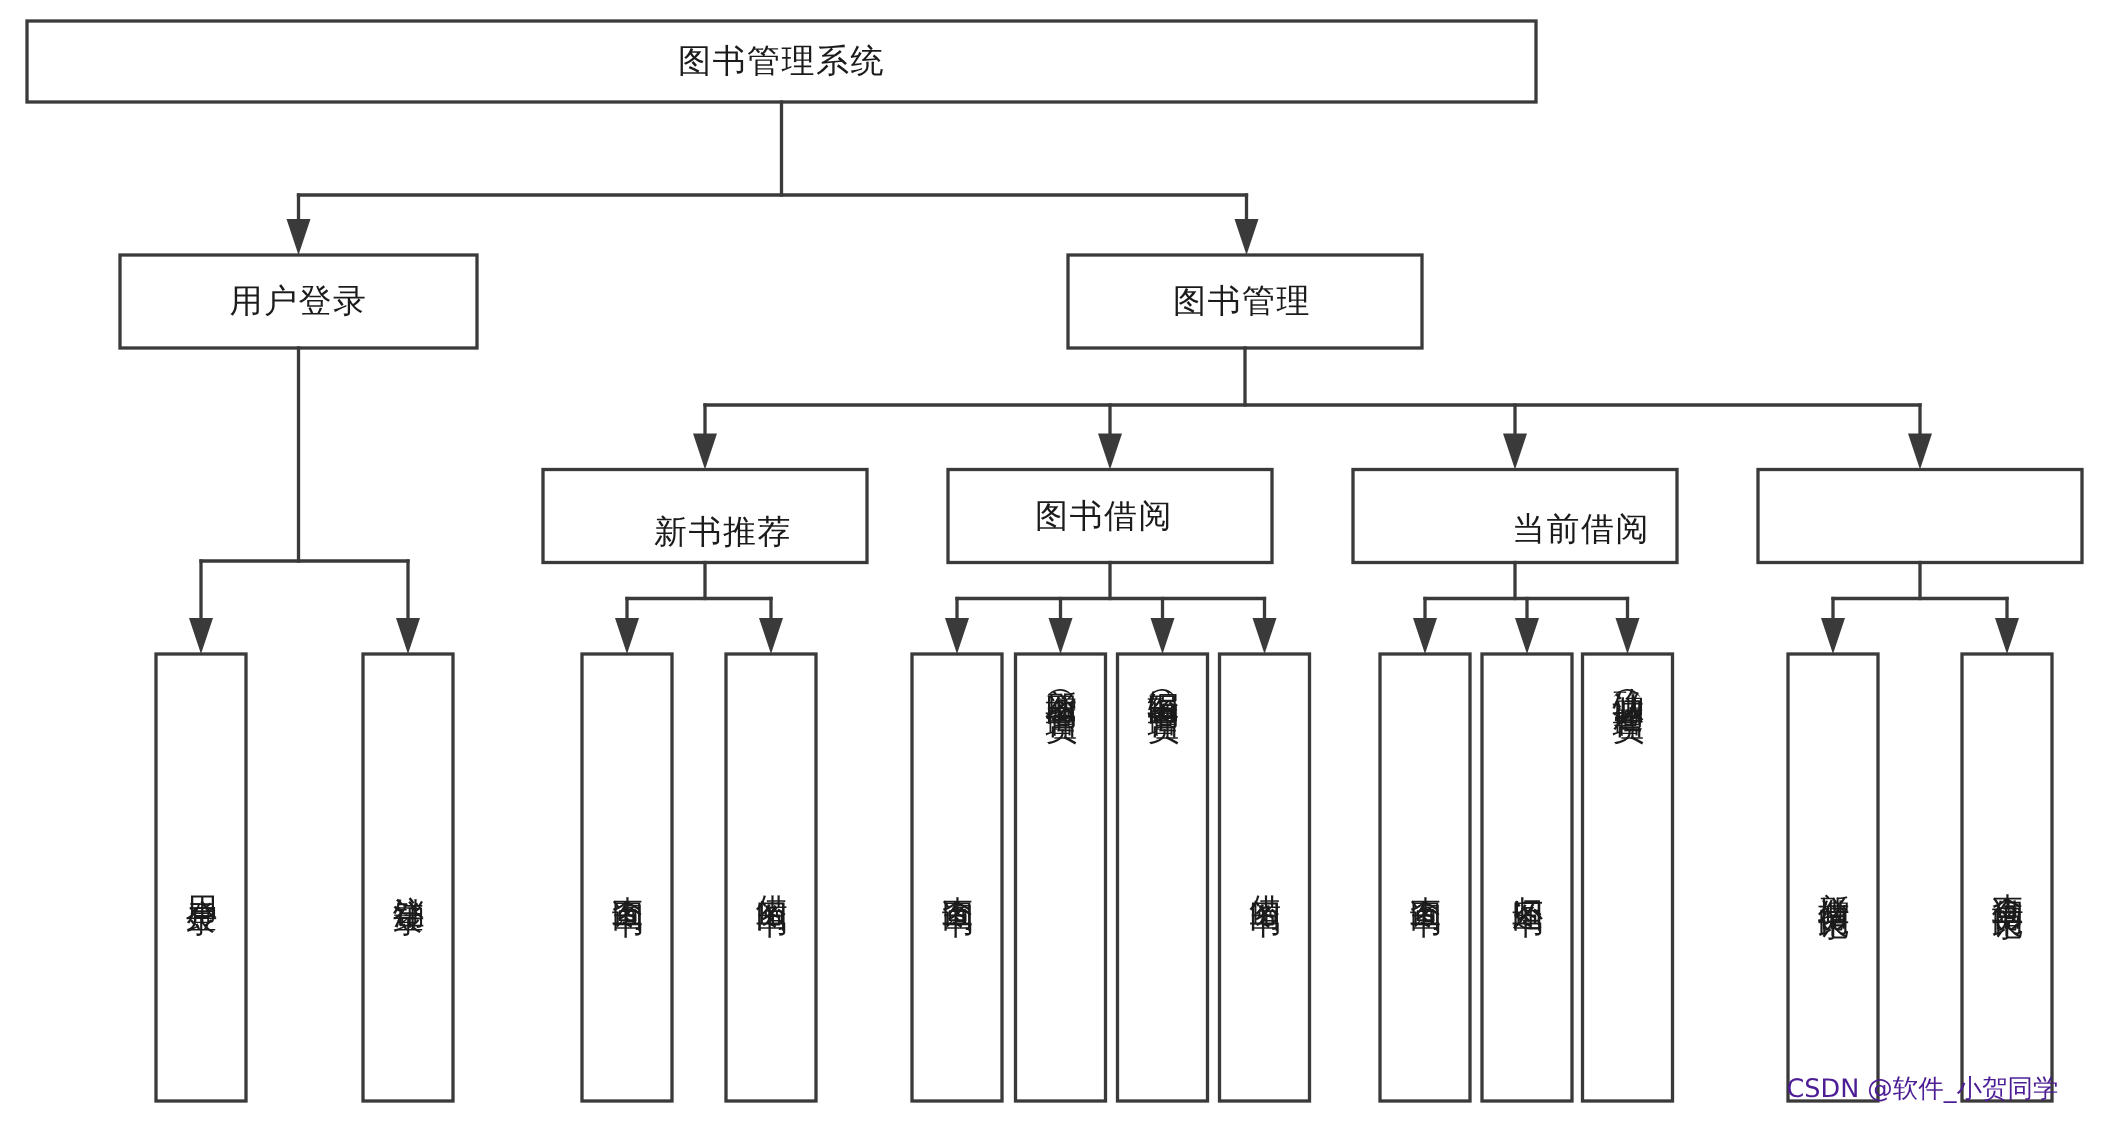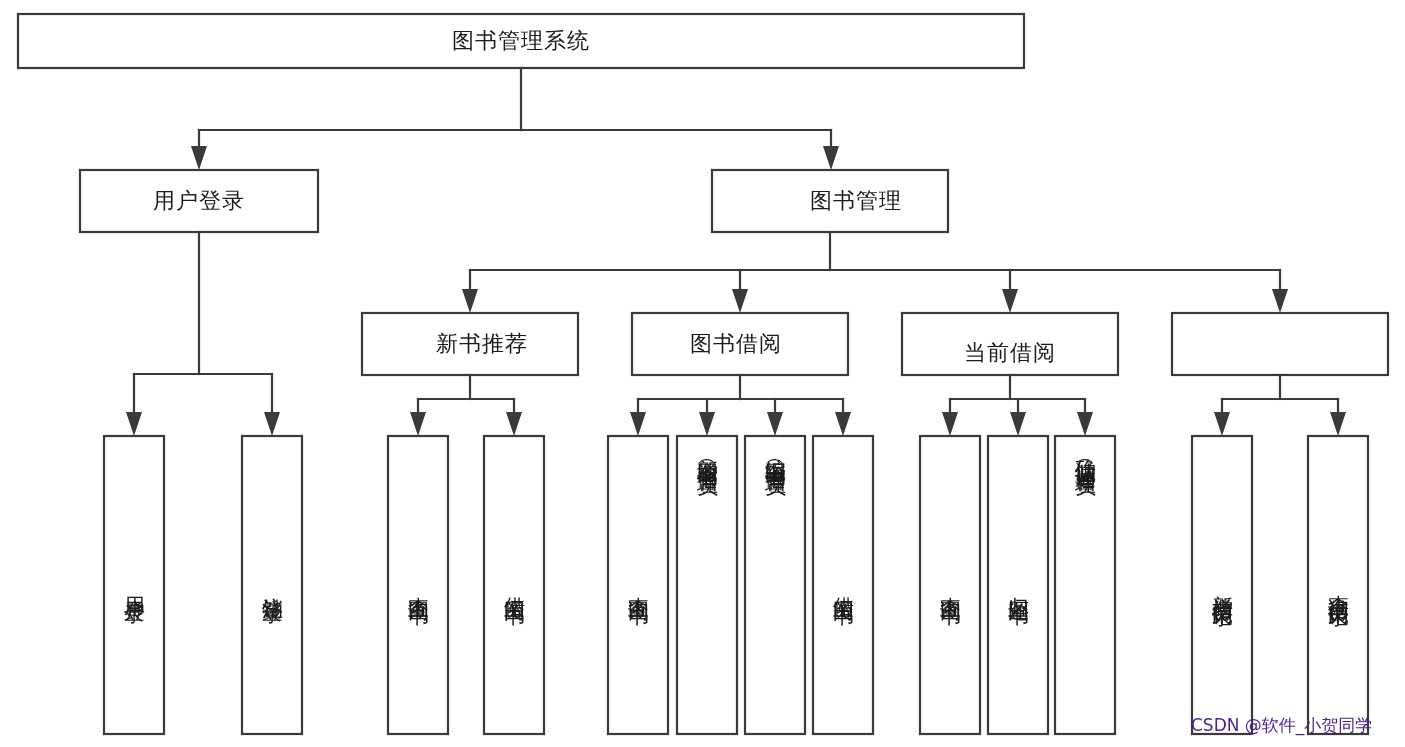--- a/index.html
+++ b/index.html
@@ -190,33 +190,33 @@
   </svg>
 
   <div class="hlabel-wrap" style="left:18px; top:14px; width:1006px; height:54px;">
     <span class="hlabel-text">图书管理系统</span>
   </div>
 
   <div class="hlabel-wrap" style="left:80px; top:170px; width:238px; height:62px;">
     <span class="hlabel-text">用户登录</span>
   </div>
 
-  <div class="hlabel-wrap" style="left:712px; top:170px; width:232px; height:62px;padding-left:28px;">
+  <div class="hlabel-wrap" style="left:712px; top:170px; width:232px; height:62px;">
     <span class="hlabel-text">图书管理</span>
   </div>
 
-  <div class="hlabel-wrap" style="left:362px; top:313px; width:240px; height:62px;">
+  <div class="hlabel-wrap" style="left:362px; top:324px; width:240px; height:62px;">
     <span class="hlabel-text">新书推荐</span>
   </div>
 
   <div class="hlabel-wrap" style="left:632px; top:313px; width:208px; height:62px;">
     <span class="hlabel-text">图书借阅</span>
   </div>
 
-  <div class="hlabel-wrap" style="left:902px; top:313px; width:216px; height:79px;">
+  <div class="hlabel-wrap" style="left:902px; top:313px; width:216px; height:79px;padding-left:44px;">
     <span class="hlabel-text">当前借阅</span>
   </div>
 
 
   <div class="vlabel-wrap" style="left:104px; top:436px; width:60px; height:298px;">
     <span class="vlabel-text">用户登录</span>
   </div>
 
   <div class="vlabel-wrap" style="left:242px; top:436px; width:60px; height:298px;">
     <span class="vlabel-text">注销登录</span>

